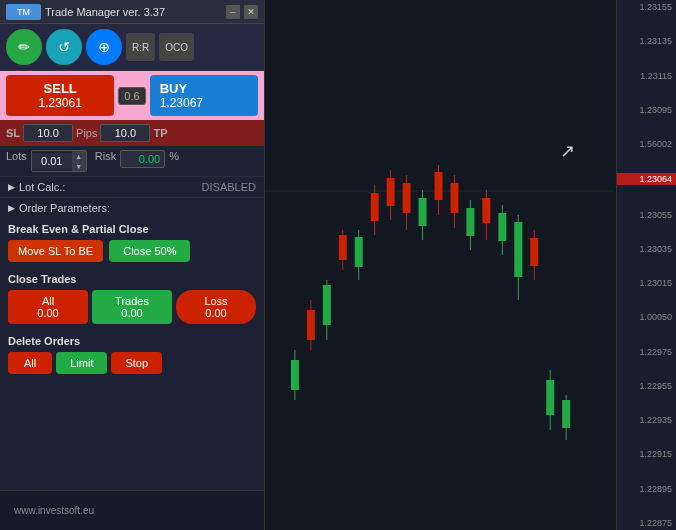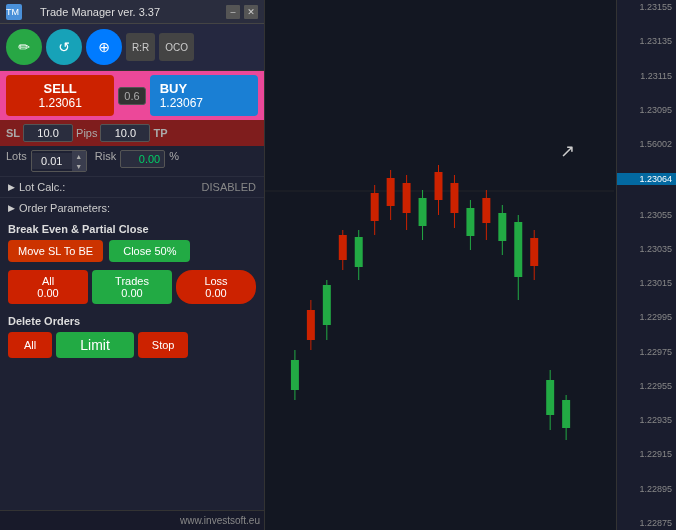--- a/index.html
+++ b/index.html
@@ -26,28 +26,28 @@
 
     .title-bar {
       background: #2a2d3e;
       display: flex;
       align-items: center;
       padding: 3px 6px;
       border-bottom: 1px solid #444;
       height: 24px;
     }
     .title-bar-icon {
-      width: 16px;
+      width: 35px;
       height: 16px;
       background: #4a90d9;
       border-radius: 2px;
-      margin-right: 18px;
-      display: flex;
-      align-items: center;
-      justify-content: flex-start;
+      margin-right: 4px;
+      display: flex;
+      align-items: center;
+      justify-content: center;
       font-size: 9px;
       color: white;
     }
     .title-bar-text {
       flex: 1;
       font-size: 11px;
       color: #ddd;
     }
     .title-bar-controls {
       display: flex;
@@ -100,21 +100,21 @@
       border-radius: 3px;
       height: 28px;
     }
 
     
     .buy-sell-row {
       display: flex;
       align-items: center;
       padding: 4px 6px;
       gap: 4px;
-      background: #ec4899;
+      background: #f9a8d4;
     }
     .spread-badge {
       background: #333;
       color: #aaa;
       border: 1px solid #555;
       border-radius: 3px;
       padding: 2px 5px;
       font-size: 11px;
       text-align: left;
     }
@@ -346,39 +346,39 @@
       border-radius: 4px;
       padding: 5px 16px;
       font-size: 11px;
     }
     .del-btn-limit {
       background: #22aa44;
       color: white;
       border: none;
       cursor: pointer;
       border-radius: 4px;
-      padding: 5px 24px;
-      font-size: 14px;
+      padding: 5px 14px;
+      font-size: 11px;
     }
     .del-btn-stop {
       background: #cc2200;
       color: white;
       border: none;
       cursor: pointer;
       border-radius: 4px;
       padding: 5px 14px;
       font-size: 11px;
     }
 
     
     .footer {
       margin-top: auto;
       background: #181a2a;
-      text-align: right;
-      padding: 4px;
+      text-align: left;
+      padding: 14px;
       font-size: 10px;
       color: #888;
       border-top: 1px solid #333;
     }
 
     
     .chart-area {
       flex: 1;
       background: #131722;
       position: relative;
@@ -399,21 +399,21 @@
     }
     .price-label {
       font-size: 9px;
       color: #888;
       text-align: right;
       padding-right: 4px;
     }
     .price-label-highlight {
       font-size: 9px;
       color: #fff;
-      background: #0369a1;
+      background: #b91c1c;
       text-align: right;
       padding: 1px 4px;
     }
     .candles-area {
       position: absolute;
       left: 0;
       top: 0;
       right: 62px;
       bottom: 0;
     }
@@ -498,20 +498,21 @@
     <span class="collapsible-arrow">▶</span>
     <span>Order Parameters:</span>
   </div>
 
   <div class="section-title">Break Even &amp; Partial Close</div>
   <div class="section-buttons">
     <button class="be-btn">Move SL To BE</button>
     <button class="be-btn-green">Close 50%</button>
   </div>
 
+  <div class="close-section-title">Close Trades</div>
   <div class="close-buttons">
     <button class="close-btn">
       <span class="close-btn-label">All</span>
       <span class="close-btn-value">0.00</span>
     </button>
     <button class="close-btn-profit">
       <span class="close-btn-label">Trades</span>
       <span class="close-btn-value">0.00</span>
     </button>
     <button class="close-btn-loss">
@@ -602,21 +603,21 @@
   <div class="price-axis">
     <div class="price-label">1.23155</div>
     <div class="price-label">1.23135</div>
     <div class="price-label">1.23115</div>
     <div class="price-label">1.23095</div>
     <div class="price-label">1.56002</div>
     <div class="price-label-highlight">1.23064</div>
     <div class="price-label">1.23055</div>
     <div class="price-label">1.23035</div>
     <div class="price-label">1.23015</div>
-    <div class="price-label">1.22995</div>
+    <div class="price-label">1.00050</div>
     <div class="price-label">1.22975</div>
     <div class="price-label">1.22955</div>
     <div class="price-label">1.22935</div>
     <div class="price-label">1.22915</div>
     <div class="price-label">1.22895</div>
     <div class="price-label">1.22875</div>
   </div>
 </div>
 
 </body></html>

